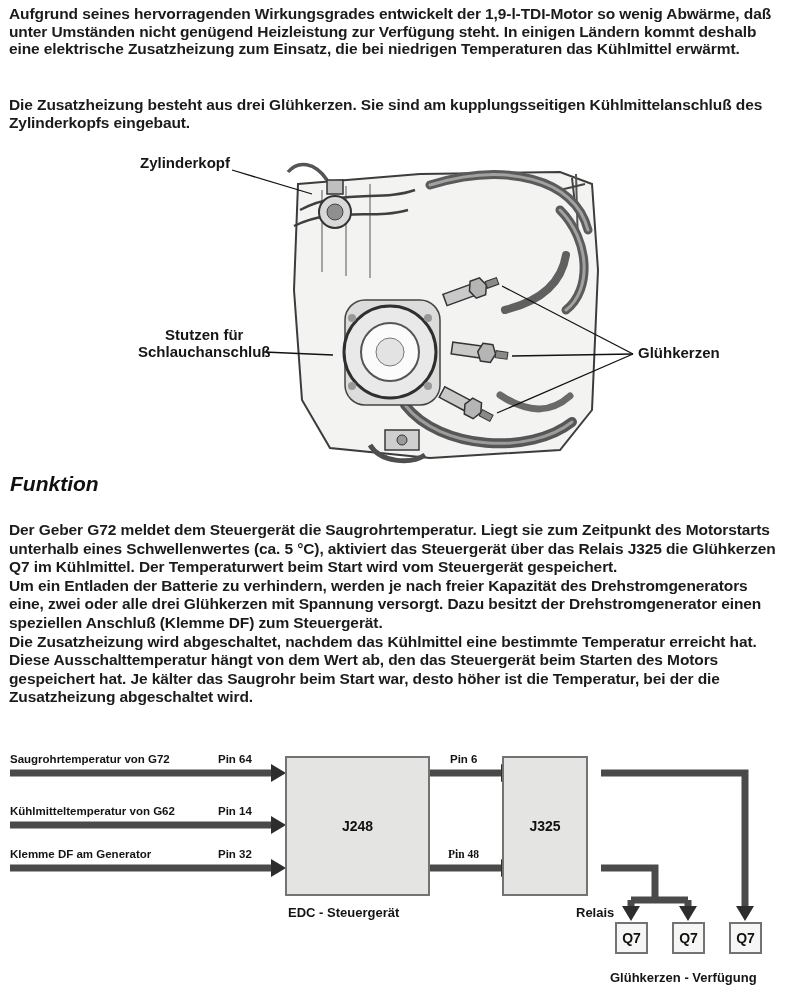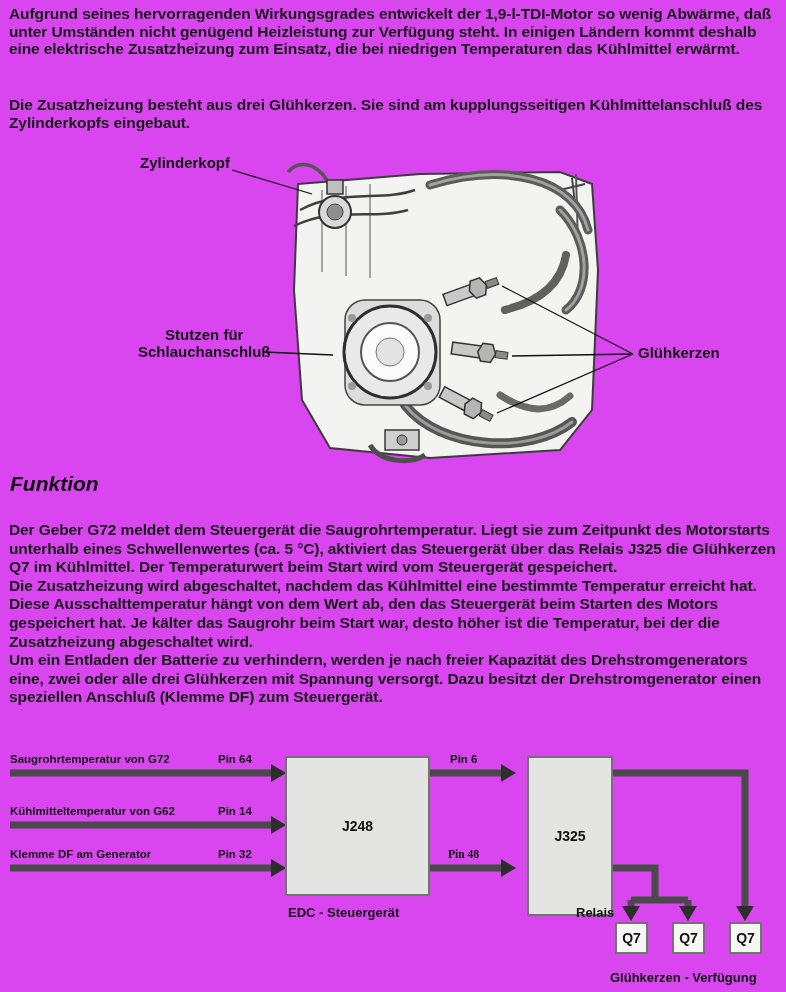--- a/index.html
+++ b/index.html
@@ -1,18 +1,18 @@
 <!DOCTYPE html>
 <html><head>
 <meta charset="utf-8">
 <style>
   html,body { margin:0; padding:0; background:#e9e9e9; }
   .page {
     position:relative; width:786px; height:992px; margin:0 auto;
-    background:#d946ef; color:#151515; overflow:hidden;
+    background:#ffffff; color:#151515; overflow:hidden;
     font-family:"Liberation Sans", sans-serif;
   }
   .body-text {
     position:absolute; left:9px; width:772px;
     font-size:15.5px; line-height:17.6px; font-weight:600;
     letter-spacing:-0.1px; color:#1b1b1b;
   }
   .body-text p { margin:0; }
   .fig-label {
     position:absolute; font-size:15px; font-weight:600; color:#161616;
@@ -123,22 +123,22 @@
       <span style="display:block">Stutzen für</span>
       <span style="display:block">Schlauchanschluß</span>
     </div>
     <div class="fig-label" style="left:638px; top:194px;">Glühkerzen</div>
   </div>
 
   <div class="section-heading">Funktion</div>
 
   <div class="body-text" style="top:521px; line-height:18.6px;">
     <p>Der Geber G72 meldet dem Steuergerät die Saugrohrtemperatur. Liegt sie zum Zeitpunkt des Motorstarts unterhalb eines Schwellenwertes (ca. 5 °C), aktiviert das Steuergerät über das Relais J325 die Glühkerzen Q7 im Kühlmittel. Der Temperaturwert beim Start wird vom Steuergerät gespeichert.</p>
+    <p>Um ein Entladen der Batterie zu verhindern, werden je nach freier Kapazität des Drehstromgenerators eine, zwei oder alle drei Glühkerzen mit Spannung versorgt. Dazu besitzt der Drehstromgenerator einen speziellen Anschluß (Klemme DF) zum Steuergerät.</p>
     <p>Die Zusatzheizung wird abgeschaltet, nachdem das Kühlmittel eine bestimmte Temperatur erreicht hat. Diese Ausschalttemperatur hängt von dem Wert ab, den das Steuergerät beim Starten des Motors gespeichert hat. Je kälter das Saugrohr beim Start war, desto höher ist die Temperatur, bei der die Zusatzheizung abgeschaltet wird.</p>
-    <p>Um ein Entladen der Batterie zu verhindern, werden je nach freier Kapazität des Drehstromgenerators eine, zwei oder alle drei Glühkerzen mit Spannung versorgt. Dazu besitzt der Drehstromgenerator einen speziellen Anschluß (Klemme DF) zum Steuergerät.</p>
   </div>
 
   <div class="diagram">
     <svg class="diagram-svg" width="786" height="244" viewBox="0 0 786 244">
       <g stroke="#4a4a4a" stroke-width="7" fill="none">
         <line x1="10" y1="25" x2="273" y2="25"></line>
         <line x1="10" y1="77" x2="273" y2="77"></line>
         <line x1="10" y1="120" x2="273" y2="120"></line>
         <line x1="430" y1="25" x2="503" y2="25"></line>
         <line x1="430" y1="120" x2="503" y2="120"></line>
@@ -166,21 +166,21 @@
     <div class="dg-label" style="left:218px; top:57px;">Pin 14</div>
     <div class="dg-label" style="left:10px; top:100px;">Klemme DF am Generator</div>
     <div class="dg-label" style="left:218px; top:100px;">Pin 32</div>
 
     <div class="dg-label" style="left:450px; top:5px;">Pin 6</div>
     <div class="dg-label" style="left:448px; top:100px;font-family:Liberation Serif, serif;">Pin 48</div>
 
     <div class="box" style="left:285px; top:8px; width:145px; height:140px;">
       <span>J248</span>
     </div>
-    <div class="box" style="left:527px; top:8px; width:86px; height:160px;">
+    <div class="box" style="left:502px; top:8px; width:86px; height:140px;">
       <span>J325</span>
     </div>
 
     <div class="box small" style="left:615px; top:174px; width:33px; height:32px;">
       <span>Q7</span>
     </div>
     <div class="box small" style="left:672px; top:174px; width:33px; height:32px;">
       <span>Q7</span>
     </div>
     <div class="box small" style="left:729px; top:174px; width:33px; height:32px;">

